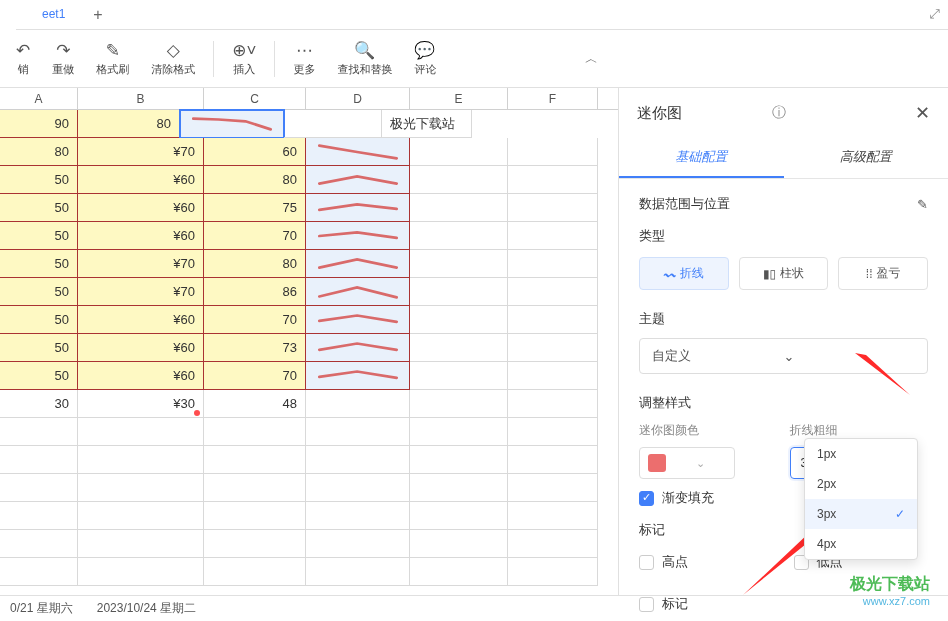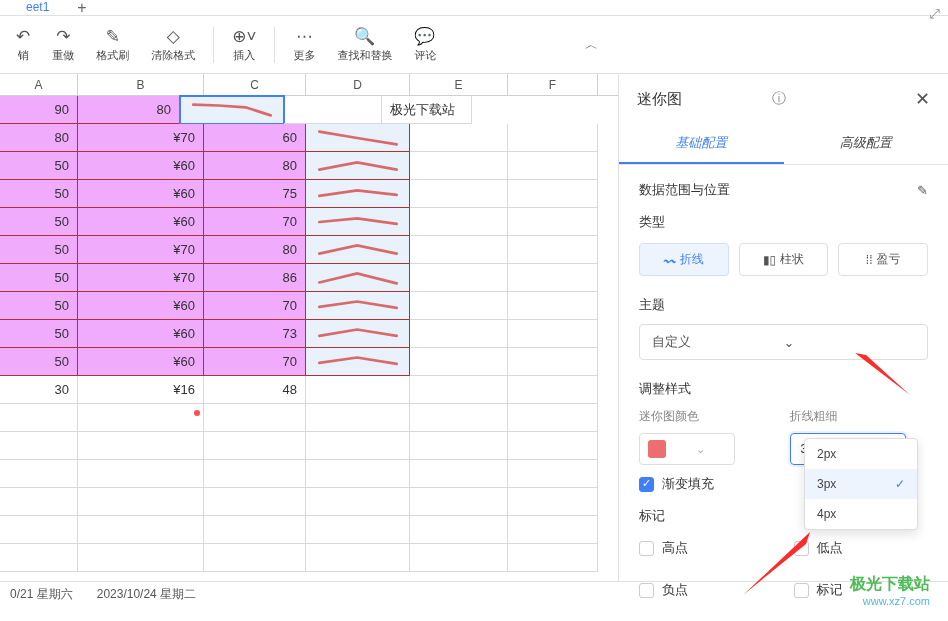--- a/index.html
+++ b/index.html
@@ -1,33 +1,33 @@
 <!DOCTYPE html>
 <html><head>
 <meta charset="utf-8">
 <style>
 * { box-sizing: border-box; margin: 0; padding: 0; }
 body { font-family: -apple-system, "Microsoft YaHei", sans-serif; font-size: 13px; color: #333; width: 948px; height: 621px; overflow: hidden; position: relative; background: #fff; }
-.tab-bar { height: 16px; border-bottom: 1px solid #e0e0e0; display: flex; align-items: center; padding-left: 8px; }
+.tab-bar { height: 30px; border-bottom: 1px solid #e0e0e0; display: flex; align-items: center; padding-left: 8px; margin-left: 16px; }
 .tab { padding: 0 18px; height: 30px; display: flex; align-items: center; color: #417ff9; border-bottom: 2px solid transparent; font-size: 12px; }
 .tab-add { padding: 0 10px; font-size: 16px; color: #666; }
 .toolbar { height: 58px; border-bottom: 1px solid #e0e0e0; display: flex; align-items: center; padding-left: 6px; gap: 2px; }
 .tool { display: flex; flex-direction: column; align-items: center; justify-content: center; padding: 0 10px; height: 52px; color: #444; font-size: 11px; gap: 2px; }
 .tool .ico { font-size: 17px; color: #555; height: 20px; display: flex; align-items: center;}
 .sep { width: 1px; height: 36px; background: #e0e0e0; margin: 0 6px; }
 .collapse { margin-left: auto; margin-right: 340px; padding: 10px; color: #666; }
 .main { display: flex; height: calc(621px - 30px - 58px - 26px); }
 .sheet { flex: 1; overflow: hidden; }
 .headers { display: flex; height: 22px; background: #fff; border-bottom: 1px solid #d0d0d0; }
 .colh { border-right: 1px solid #d0d0d0; text-align: center; font-size: 12px; color: #555; line-height: 22px; }
 .colh.A { width: 78px; } .colh.B { width: 126px; } .colh.C { width: 102px; } .colh.D { width: 104px; } .colh.E { width: 98px; } .colh.F { width: 90px; }
 .row { display: flex; height: 28px; }
 .cell { border-right: 1px solid #d9d9d9; border-bottom: 1px solid #d9d9d9; display: flex; align-items: center; justify-content: flex-end; padding-right: 8px; font-size: 13px; }
 .cell.A { width: 78px; } .cell.B { width: 126px; } .cell.C { width: 102px; } .cell.D { width: 104px; } .cell.E { width: 98px; } .cell.F { width: 90px; justify-content: center; }
-.pink { background: #f0abfc; border-right: 1.5px solid #a33; border-bottom: 1.5px solid #a33; }
+.pink { background: #fef9c3; border-right: 1.5px solid #a33; border-bottom: 1.5px solid #a33; }
 .spark { background: #e9f1fb; border-right: 1.5px solid #a33; border-bottom: 1.5px solid #a33; padding: 4px; justify-content: center; }
 .selborder { outline: 2px solid #417ff9; outline-offset: -1px; }
 .sparkline { width: 88px; height: 18px; }
 .sparkline path { stroke: #d96a6a; stroke-width: 3; fill: none; stroke-linecap: round; }
 .mark { position: absolute; width: 6px; height: 6px; background: #ff4d4f; border-radius: 50%; left: 194px; top: 410px; }
 
 .side { width: 330px; border-left: 1px solid #e0e0e0; padding: 0; }
 .side-head { display: flex; align-items: center; padding: 14px 18px; }
 .side-title { font-size: 15px; font-weight: 500; flex: 1; }
 .info-ico { color: #888; font-size: 14px; margin-left: 6px; }
@@ -241,21 +241,21 @@
           <div class="cell D spark ">
             <svg class="sparkline" viewBox="0 0 90 20">
               <path d="M2 11 L44 5 L88 12"></path>
             </svg>
           </div>
           <div class="cell E"></div>
           <div class="cell F"></div>
         </div>
         <div class="row">
           <div class="cell A">30</div>
-          <div class="cell B">¥16</div>
+          <div class="cell B">¥30</div>
           <div class="cell C">48</div>
           <div class="cell D"></div>
           <div class="cell E"></div>
           <div class="cell F"></div>
         </div>
         <div class="row">
           <div class="cell A"></div>
           <div class="cell B"></div>
           <div class="cell C"></div>
           <div class="cell D"></div>
@@ -367,32 +367,29 @@
         <div class="cb-row">
             <div class="cb"></div>
             <span>高点</span>
           </div>
         <div class="cb-row">
             <div class="cb"></div>
             <span>低点</span>
           </div>
         <div class="cb-row">
             <div class="cb"></div>
-            <span>负点</span>
-          </div>
-        <div class="cb-row">
-            <div class="cb"></div>
             <span>标记</span>
           </div>
       </div>
     </div>
   </div>
 </div>
 
 <div class="dropdown">
+  <div class="dd-item">1px</div>
   <div class="dd-item">2px</div>
   <div class="dd-item sel">
       <span>3px</span>
       <span class="chk">✓</span>
     </div>
   <div class="dd-item">4px</div>
 </div>
 
 <div class="statusbar">
   <span>0/21 星期六</span>

